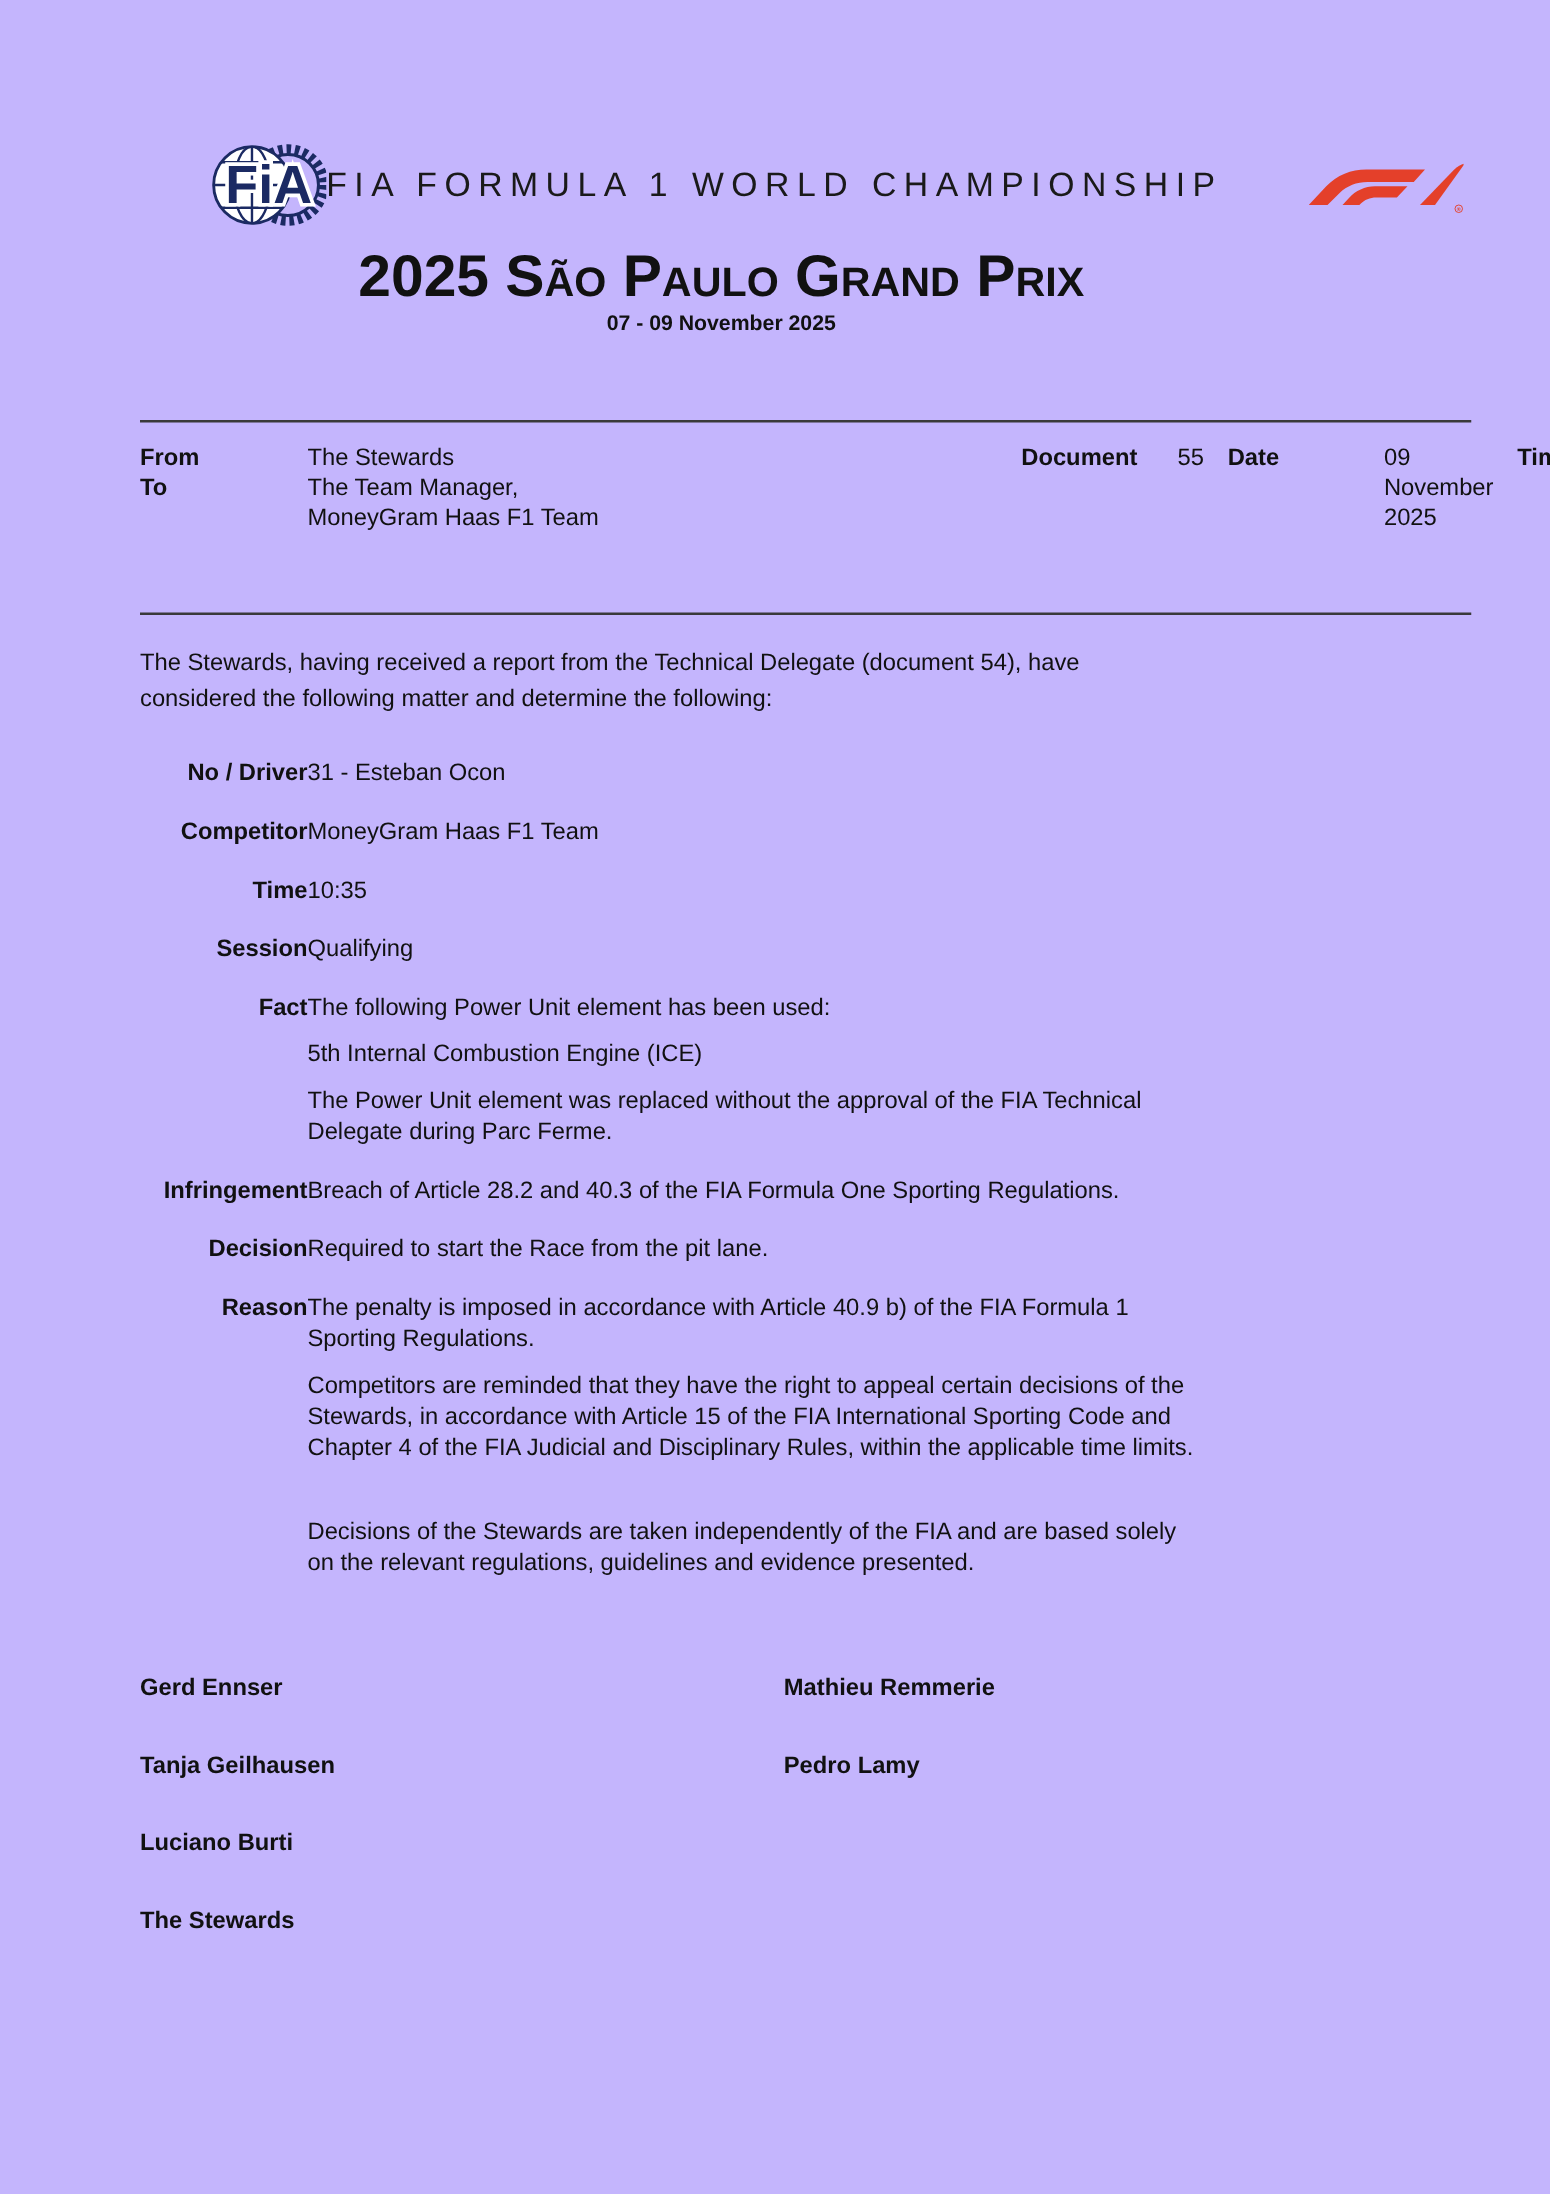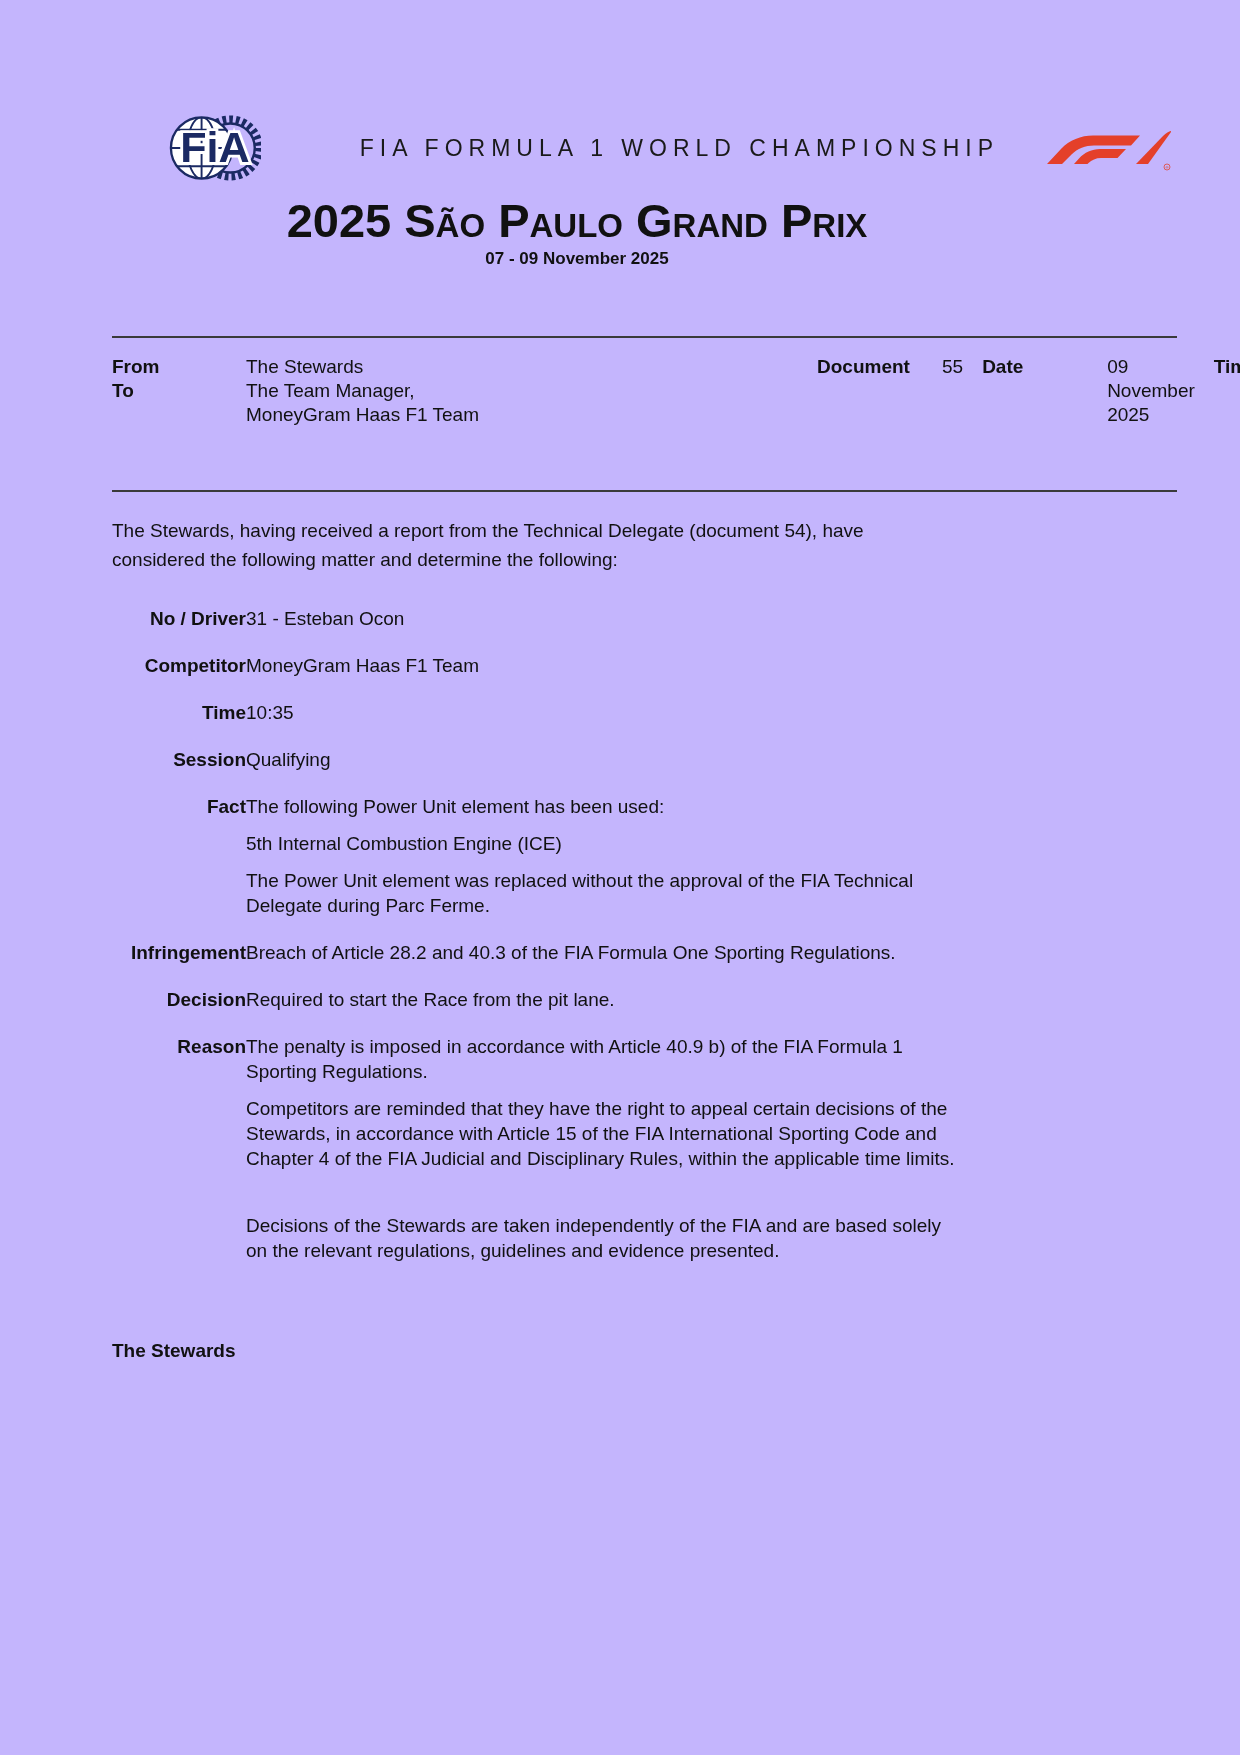--- a/index.html
+++ b/index.html
@@ -10,21 +10,21 @@
   }
   html,body{margin:0;padding:0;background:#fff;}
   .page{
     position:relative;width:1240px;height:1755px;background:#c4b5fd;
     font-family:"Liberation Sans",sans-serif;color:var(--text);
     overflow:hidden;margin:0 auto;padding-left:24px;
   }
   .content{padding:0 87px 0 88px;}
   
   .header{display:flex;align-items:center;margin-top:100px;height:96px;}
-  .header .champ{flex:1;text-align:right;font-size:23px;letter-spacing:6px;
+  .header .champ{flex:1;text-align:left;font-size:27px;letter-spacing:6px;
     font-weight:300;color:#1a1a1a;margin-right:46px;white-space:nowrap;}
   .fia-logo{margin-left:57px;flex:none;}
   .f1-logo{margin-right:6px;flex:none;}
   
   .title-wrap{width:930px;}
   .title{font-size:47px;line-height:50px;font-weight:bold;font-variant:small-caps;
     text-align:center;white-space:nowrap;}
   .subtitle{font-size:17px;line-height:26px;font-weight:bold;text-align:center;}
   .rule{border:none;border-top:2px solid var(--rule);margin:0;}
   .rule1{margin-top:64px;}
@@ -189,17 +189,28 @@
 Stewards, in accordance with Article 15 of the FIA International Sporting Code and
 Chapter 4 of the FIA Judicial and Disciplinary Rules, within the applicable time limits.</div>
             <div class="para-spacer"></div>
             <div class="para">Decisions of the Stewards are taken independently of the FIA and are based solely
 on the relevant regulations, guidelines and evidence presented.</div>
           </div>
         </div>
       </div>
 
     <div class="signatures">
+      <div class="sig-grid">
+        <div class="sig-col-left">
+            <div class="sig-item">Gerd Ennser</div>
+            <div class="sig-item">Tanja Geilhausen</div>
+            <div class="sig-item">Luciano Burti</div>
+          </div>
+        <div class="sig-col-right">
+            <div class="sig-item">Mathieu Remmerie</div>
+            <div class="sig-item">Pedro Lamy</div>
+          </div>
+      </div>
       <div class="sig-footer">The Stewards</div>
     </div>
 
   </div>
 </div>
 
 </body></html>

